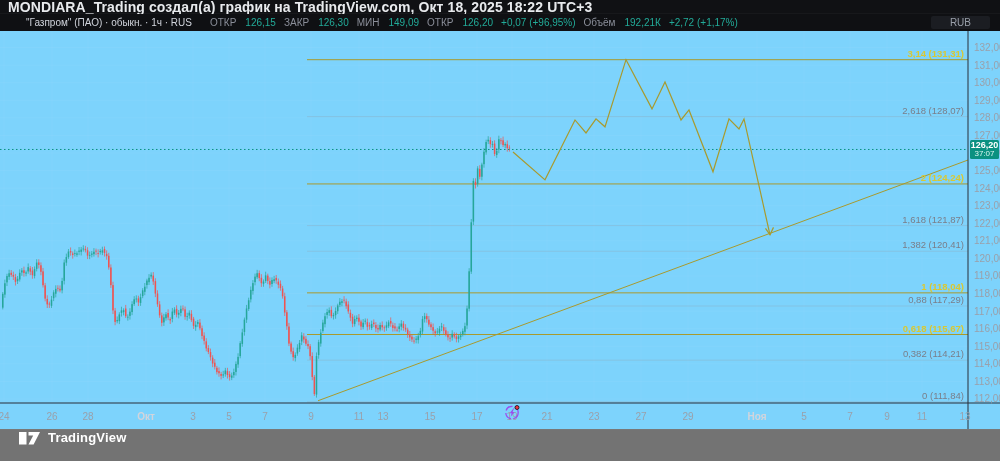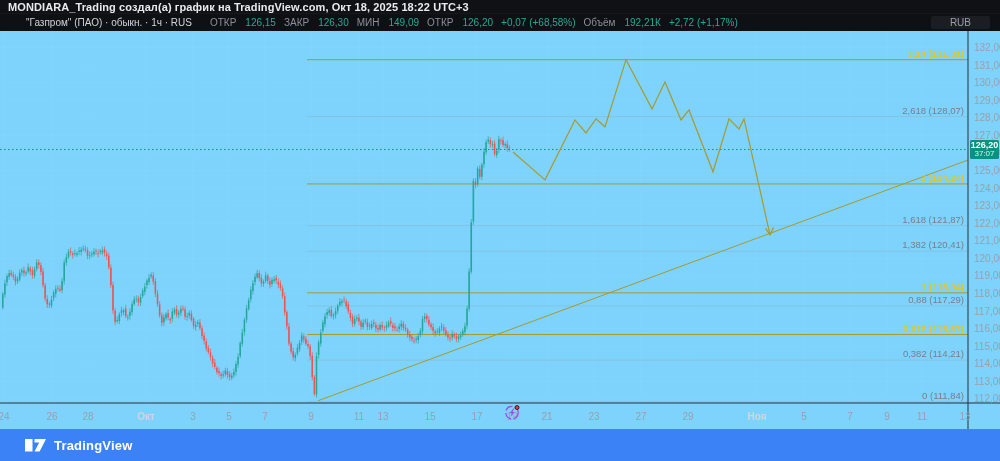--- a/index.html
+++ b/index.html
@@ -6,39 +6,39 @@
   .page{
     position:relative;width:1000px;height:461px;overflow:hidden;
     background:#0d0e11;font-family:"Liberation Sans","DejaVu Sans",sans-serif;
     -webkit-font-smoothing:antialiased;
   }
   .attribution-bar{
     height:14px;display:flex;align-items:center;
     background:#101114;border-bottom:1px solid rgba(255,255,255,0.03);
     padding-left:8px;box-sizing:border-box;
   }
-  .attribution-bar span{font-size:11px;font-weight:bold;color:#e8eaed;letter-spacing:.1px;}
+  .attribution-bar span{font-size:14px;font-weight:bold;color:#e8eaed;letter-spacing:.1px;}
   .symbol-bar{
     position:relative;height:17px;display:flex;align-items:center;
     background:#0f1013;padding-left:26px;box-sizing:border-box;
     white-space:nowrap;
   }
   .symbol-bar .t{font-size:10px;color:#d1d4dc;margin-right:10px;}
   .symbol-bar .lbl{font-size:10px;color:#8b8f9a;margin-left:8px;text-align:center;}
   .symbol-bar .val{font-size:10px;color:#22ab99;margin-left:9px;}
   .symbol-bar .chg{font-size:10px;color:#22ab99;margin-left:8px;}
   .currency-label{
     position:absolute;right:10px;top:2px;font-size:10px;color:#9aa0aa;
     background:#1b1d22;border-radius:2px;padding:0 19px;line-height:13px;
   }
   .chart-area{position:relative;width:1000px;height:398px;background:#7dd3fc;}
   svg text{font-family:"Liberation Sans","DejaVu Sans",sans-serif;}
   .footer{
-    height:32px;background:#3b82f6;display:flex;align-items:center;
-    padding-left:24px;box-sizing:border-box;border-top:1px solid rgba(255,255,255,0.04);
+    height:32px;background:#737373;display:flex;
+    padding-left:18px;box-sizing:border-box;border-top:1px solid rgba(255,255,255,0.04);
   }
   .footer .brand{color:#fff;font-size:13px;font-weight:bold;margin-left:7px;letter-spacing:.2px;}
 </style>
 </head>
 <body>
 
 <div class="page">
 
   <div class="attribution-bar">
     <span>MONDIARA_Trading создал(а) график на TradingView.com, Окт 18, 2025 18:22 UTC+3</span>
@@ -47,21 +47,21 @@
   <div class="symbol-bar">
     <span class="t">"Газпром" (ПАО) · обыкн. · 1ч · RUS</span>
     <span class="lbl">ОТКР</span>
     <span class="val">126,15</span>
     <span class="lbl">ЗАКР</span>
     <span class="val">126,30</span>
     <span class="lbl">МИН</span>
     <span class="val">149,09</span>
     <span class="lbl">ОТКР</span>
     <span class="val">126,20</span>
-    <span class="chg">+0,07 (+68,58%)</span>
+    <span class="chg">+0,07 (+96,95%)</span>
     <span class="lbl">Объём</span>
     <span class="val">192,21К</span>
     <span class="chg">+2,72 (+1,17%)</span>
     <span class="currency-label">RUB</span>
   </div>
 
   <div class="chart-area">
     <svg id="chart-svg" width="1000" height="398" viewBox="0 0 1000 398">
         <g>
           <line x1="4" y1="0" x2="4" y2="372" stroke="rgba(255,255,255,0.045)" stroke-width="1"></line>

